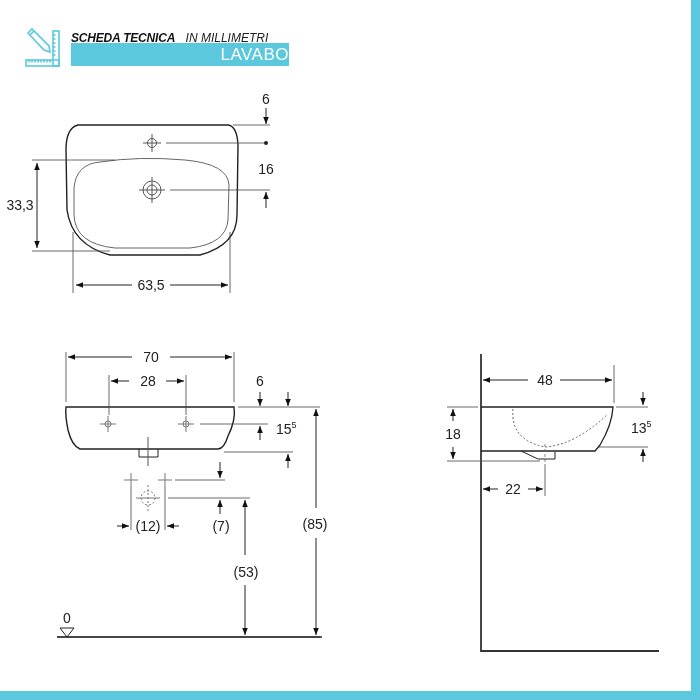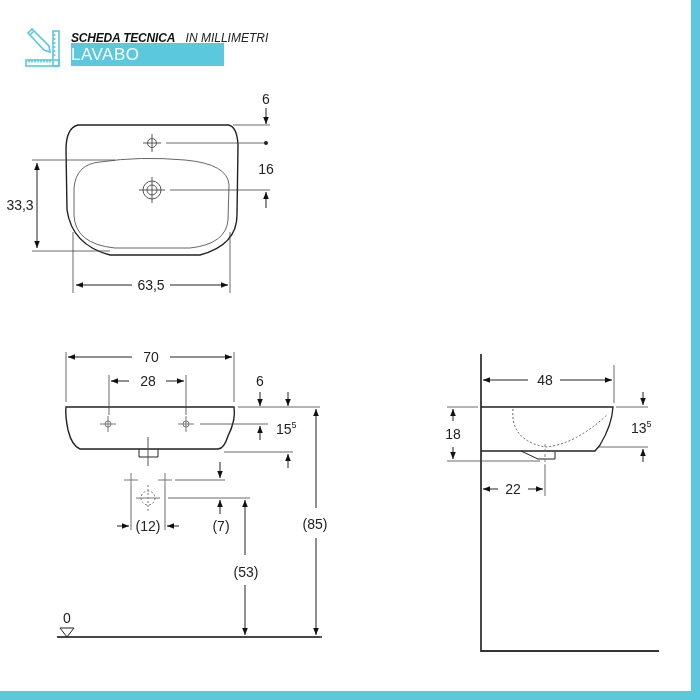--- a/index.html
+++ b/index.html
@@ -4,21 +4,21 @@
   <style>
     html, body { margin: 0; padding: 0; background: #ffffff; }
     body { width: 700px; height: 700px; position: relative; overflow: hidden; font-family: "Liberation Sans", sans-serif; }
     .frame-right { position: absolute; left: 691px; top: 0; width: 9px; height: 700px; background: #5bc8de; }
     .frame-bottom { position: absolute; left: 0; top: 691px; width: 700px; height: 9px; background: #5bc8de; }
     .header { position: absolute; left: 24px; top: 25px; width: 240px; height: 45px; }
     .logo { position: absolute; left: 0; top: 2px; width: 40px; height: 40px; }
     .title-row { position: absolute; left: 47px; top: 3px; white-space: nowrap; }
     .title-main { font-style: italic; font-weight: bold; font-size: 12px; color: #111; letter-spacing: -0.2px; margin-top: 40px; }
     .title-sub { font-style: italic; font-size: 12px; color: #222; margin-left: 6px; }
-    .product-bar { position: absolute; left: 47px; top: 18px; width: 153px; height: 23px; background: #5bc8de; color: #fff; font-size: 17px; text-align: left; line-height: 23px; letter-spacing: 0.5px; }
+    .product-bar { position: absolute; left: 47px; top: 18px; width: 218px; height: 23px; background: #5bc8de; color: #fff; font-size: 17px; text-align: right; line-height: 23px; letter-spacing: 0.5px; }
     svg.drawing { position: absolute; left: 0; top: 0; }
     .dim { font-family: "Liberation Sans", sans-serif; font-size: 14px; fill: #222; }
     .sup { font-size: 9px; }
   </style>
 </head>
 <body>
 
 <div class="frame-right"></div>
 <div class="frame-bottom"></div>
 

